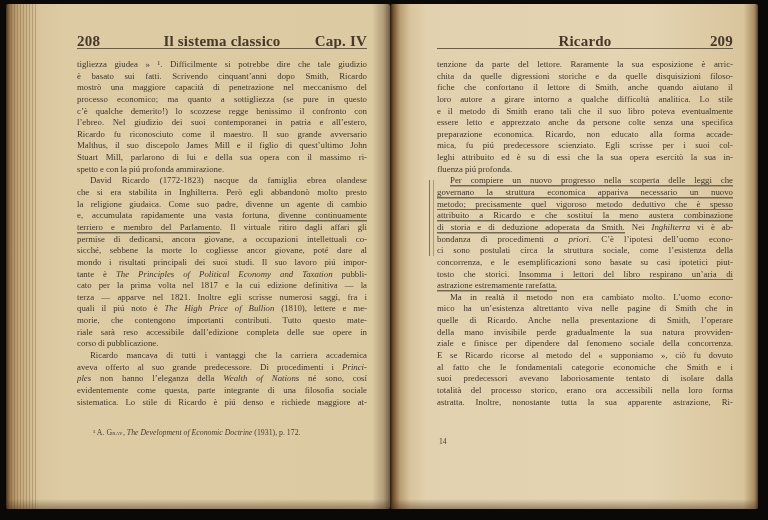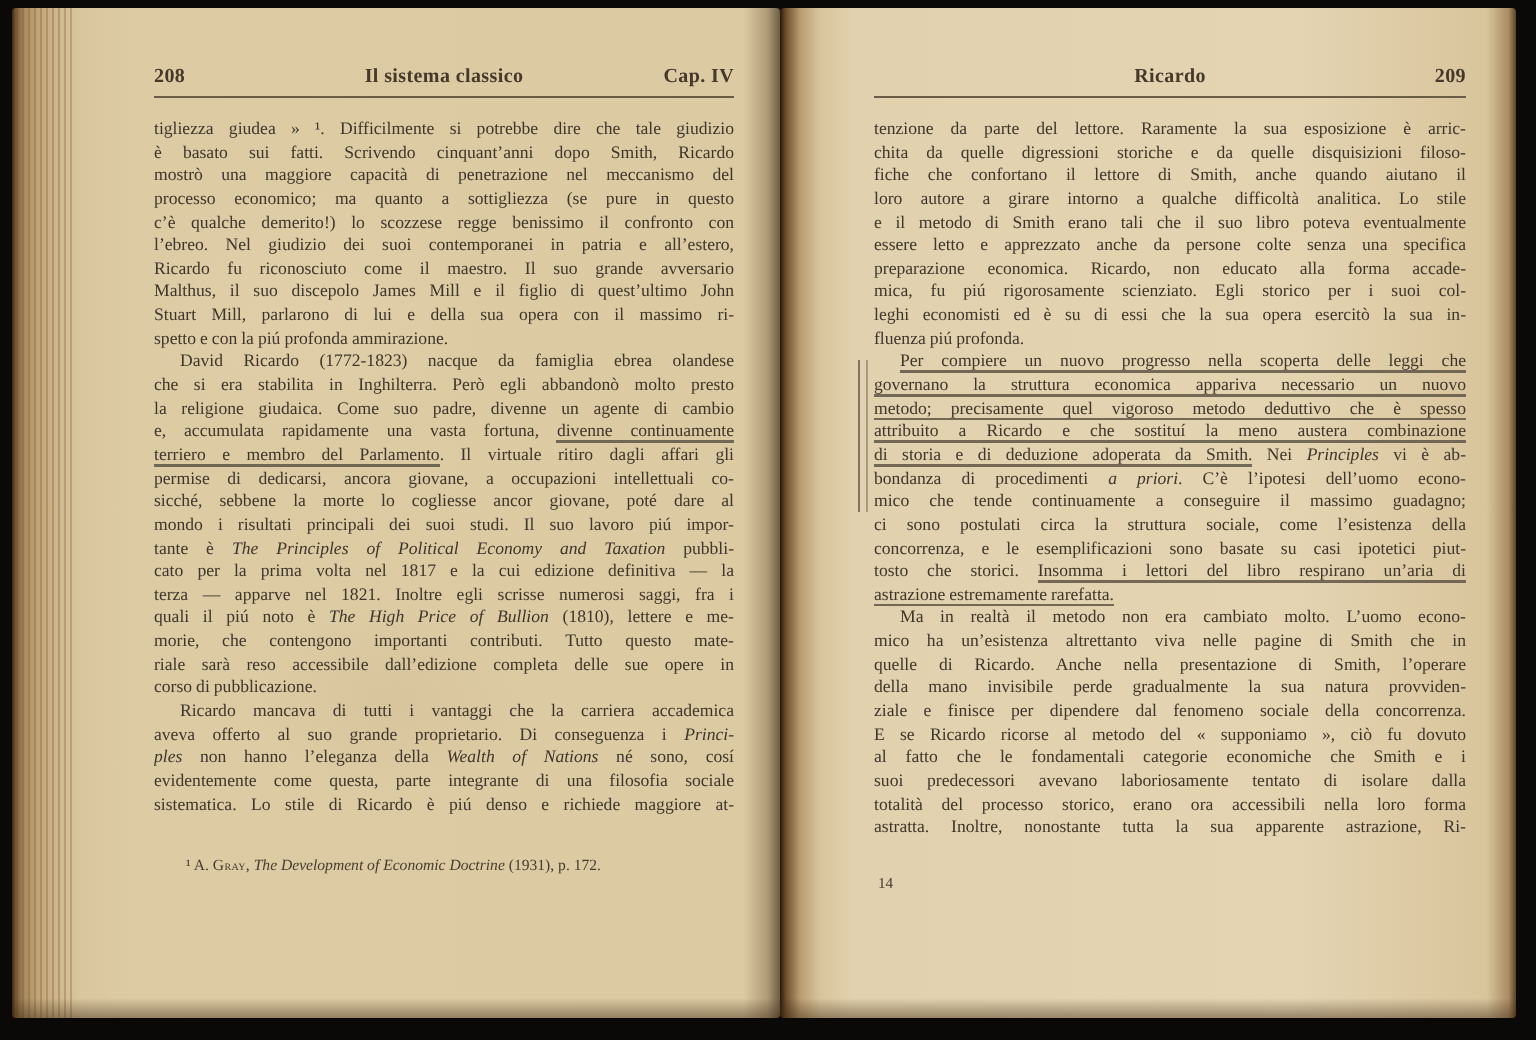--- a/index.html
+++ b/index.html
@@ -21,21 +21,21 @@
   .fore-edge{
     position:absolute;left:2px;top:0;bottom:0;width:30px;
     background:repeating-linear-gradient(90deg,rgba(105,75,40,.28) 0 1px,rgba(0,0,0,0) 1px 3px);
     border-radius:2px 0 0 2px;pointer-events:none;
   }
   .gutter-shadow{position:absolute;top:0;bottom:0;width:18px;pointer-events:none;}
   .gs-left{right:0;background:linear-gradient(90deg,rgba(0,0,0,0),rgba(70,45,20,.30) 65%,rgba(35,20,8,.6));}
   .bottom-shade{position:absolute;left:0;right:0;bottom:0;height:10px;
     background:linear-gradient(0deg,rgba(60,40,18,.45),rgba(0,0,0,0));border-radius:0 0 2px 2px;pointer-events:none;}
 
-  .header{position:absolute;top:29px;height:12px;font-size:10px;font-weight:700;color:#46392a;letter-spacing:.2px;}
+  .header{position:absolute;top:29px;height:12px;font-size:15px;font-weight:700;color:#46392a;letter-spacing:.2px;}
   .page-left .header{left:71px;width:290px;}
   .page-right .header{left:47px;width:296px;}
   .header span{position:absolute;top:0;}
   .hd-left{left:0;}
   .hd-center{left:0;right:0;text-align:center;}
   .hd-right{right:0;}
   .rule{position:absolute;top:44px;height:1px;background:#6b5c46;}
   .page-left .rule{left:71px;width:290px;}
   .page-right .rule{left:47px;width:296px;}
 
@@ -100,21 +100,21 @@
           <div class="line"><span>tante è </span><span class="i">The Principles of Political Economy and Taxation</span><span> pubbli-</span></div>
           <div class="line">cato per la prima volta nel 1817 e la cui edizione definitiva — la</div>
           <div class="line">terza — apparve nel 1821. Inoltre egli scrisse numerosi saggi, fra i</div>
           <div class="line"><span>quali il piú noto è </span><span class="i">The High Price of Bullion</span><span> (1810), lettere e me-</span></div>
           <div class="line">morie, che contengono importanti contributi. Tutto questo mate-</div>
           <div class="line">riale sarà reso accessibile dall’edizione completa delle sue opere in</div>
           <div class="line last">corso di pubblicazione.</div>
         </div>
         <div class="par indent">
           <div class="line">Ricardo mancava di tutti i vantaggi che la carriera accademica</div>
-          <div class="line"><span>aveva offerto al suo grande proprietario. Di conseguenza i </span><span class="i">Princi-</span></div>
+          <div class="line"><span>aveva offerto al suo grande predecessore. Di procedimenti i </span><span class="i">Princi-</span></div>
           <div class="line"><span class="i">ples</span><span> non hanno l’eleganza della </span><span class="i">Wealth of Nations</span><span> né sono, cosí</span></div>
           <div class="line">evidentemente come questa, parte integrante di una filosofia sociale</div>
           <div class="line">sistematica. Lo stile di Ricardo è piú denso e richiede maggiore at-</div>
         </div>
       </div>
     <div class="footnote"><span>¹ A. </span><span class="sc">Gray</span><span>, </span><span class="i">The Development of Economic Doctrine</span><span> (1931), p. 172.</span></div>
     <div class="gutter-shadow gs-left"></div>
     <div class="bottom-shade"></div>
   </div>
 
@@ -126,32 +126,31 @@
     <div class="rule"></div>
     <div class="body-text">
         <div class="par">
           <div class="line">tenzione da parte del lettore. Raramente la sua esposizione è arric-</div>
           <div class="line">chita da quelle digressioni storiche e da quelle disquisizioni filoso-</div>
           <div class="line">fiche che confortano il lettore di Smith, anche quando aiutano il</div>
           <div class="line">loro autore a girare intorno a qualche difficoltà analitica. Lo stile</div>
           <div class="line">e il metodo di Smith erano tali che il suo libro poteva eventualmente</div>
           <div class="line">essere letto e apprezzato anche da persone colte senza una specifica</div>
           <div class="line">preparazione economica. Ricardo, non educato alla forma accade-</div>
-          <div class="line">mica, fu piú rigorosamente scienziato. Egli storico per i suoi col-</div>
-          <div class="line">leghi economisti ed è su di essi che la sua opera esercitò la sua in-</div>
+          <div class="line">mica, fu piú predecessore scienziato. Egli scrisse per i suoi col-</div>
+          <div class="line">leghi attribuito ed è su di essi che la sua opera esercitò la sua in-</div>
           <div class="line last">fluenza piú profonda.</div>
         </div>
         <div class="par indent">
           <div class="line"><span class="u">Per compiere un nuovo progresso nella scoperta delle leggi che</span></div>
           <div class="line"><span class="u">governano la struttura economica appariva necessario un nuovo</span></div>
           <div class="line"><span class="u">metodo; precisamente quel vigoroso metodo deduttivo che è spesso</span></div>
           <div class="line"><span class="u">attribuito a Ricardo e che sostituí la meno austera combinazione</span></div>
-          <div class="line"><span class="u">di storia e di deduzione adoperata da Smith.</span><span> Nei </span><span class="i">Principles</span><span> vi è ab-</span></div>
+          <div class="line"><span class="u">di storia e di deduzione adoperata da Smith.</span><span> Nei </span><span class="i">Inghilterra</span><span> vi è ab-</span></div>
           <div class="line"><span>bondanza di procedimenti </span><span class="i">a priori</span><span>. C’è l’ipotesi dell’uomo econo-</span></div>
-          <div class="line">mico che tende continuamente a conseguire il massimo guadagno;</div>
           <div class="line">ci sono postulati circa la struttura sociale, come l’esistenza della</div>
           <div class="line">concorrenza, e le esemplificazioni sono basate su casi ipotetici piut-</div>
           <div class="line"><span>tosto che storici. </span><span class="u">Insomma i lettori del libro respirano un’aria di</span></div>
           <div class="line last"><span class="u">astrazione estremamente rarefatta.</span></div>
         </div>
         <div class="par indent">
           <div class="line">Ma in realtà il metodo non era cambiato molto. L’uomo econo-</div>
           <div class="line">mico ha un’esistenza altrettanto viva nelle pagine di Smith che in</div>
           <div class="line">quelle di Ricardo. Anche nella presentazione di Smith, l’operare</div>
           <div class="line">della mano invisibile perde gradualmente la sua natura provviden-</div>

